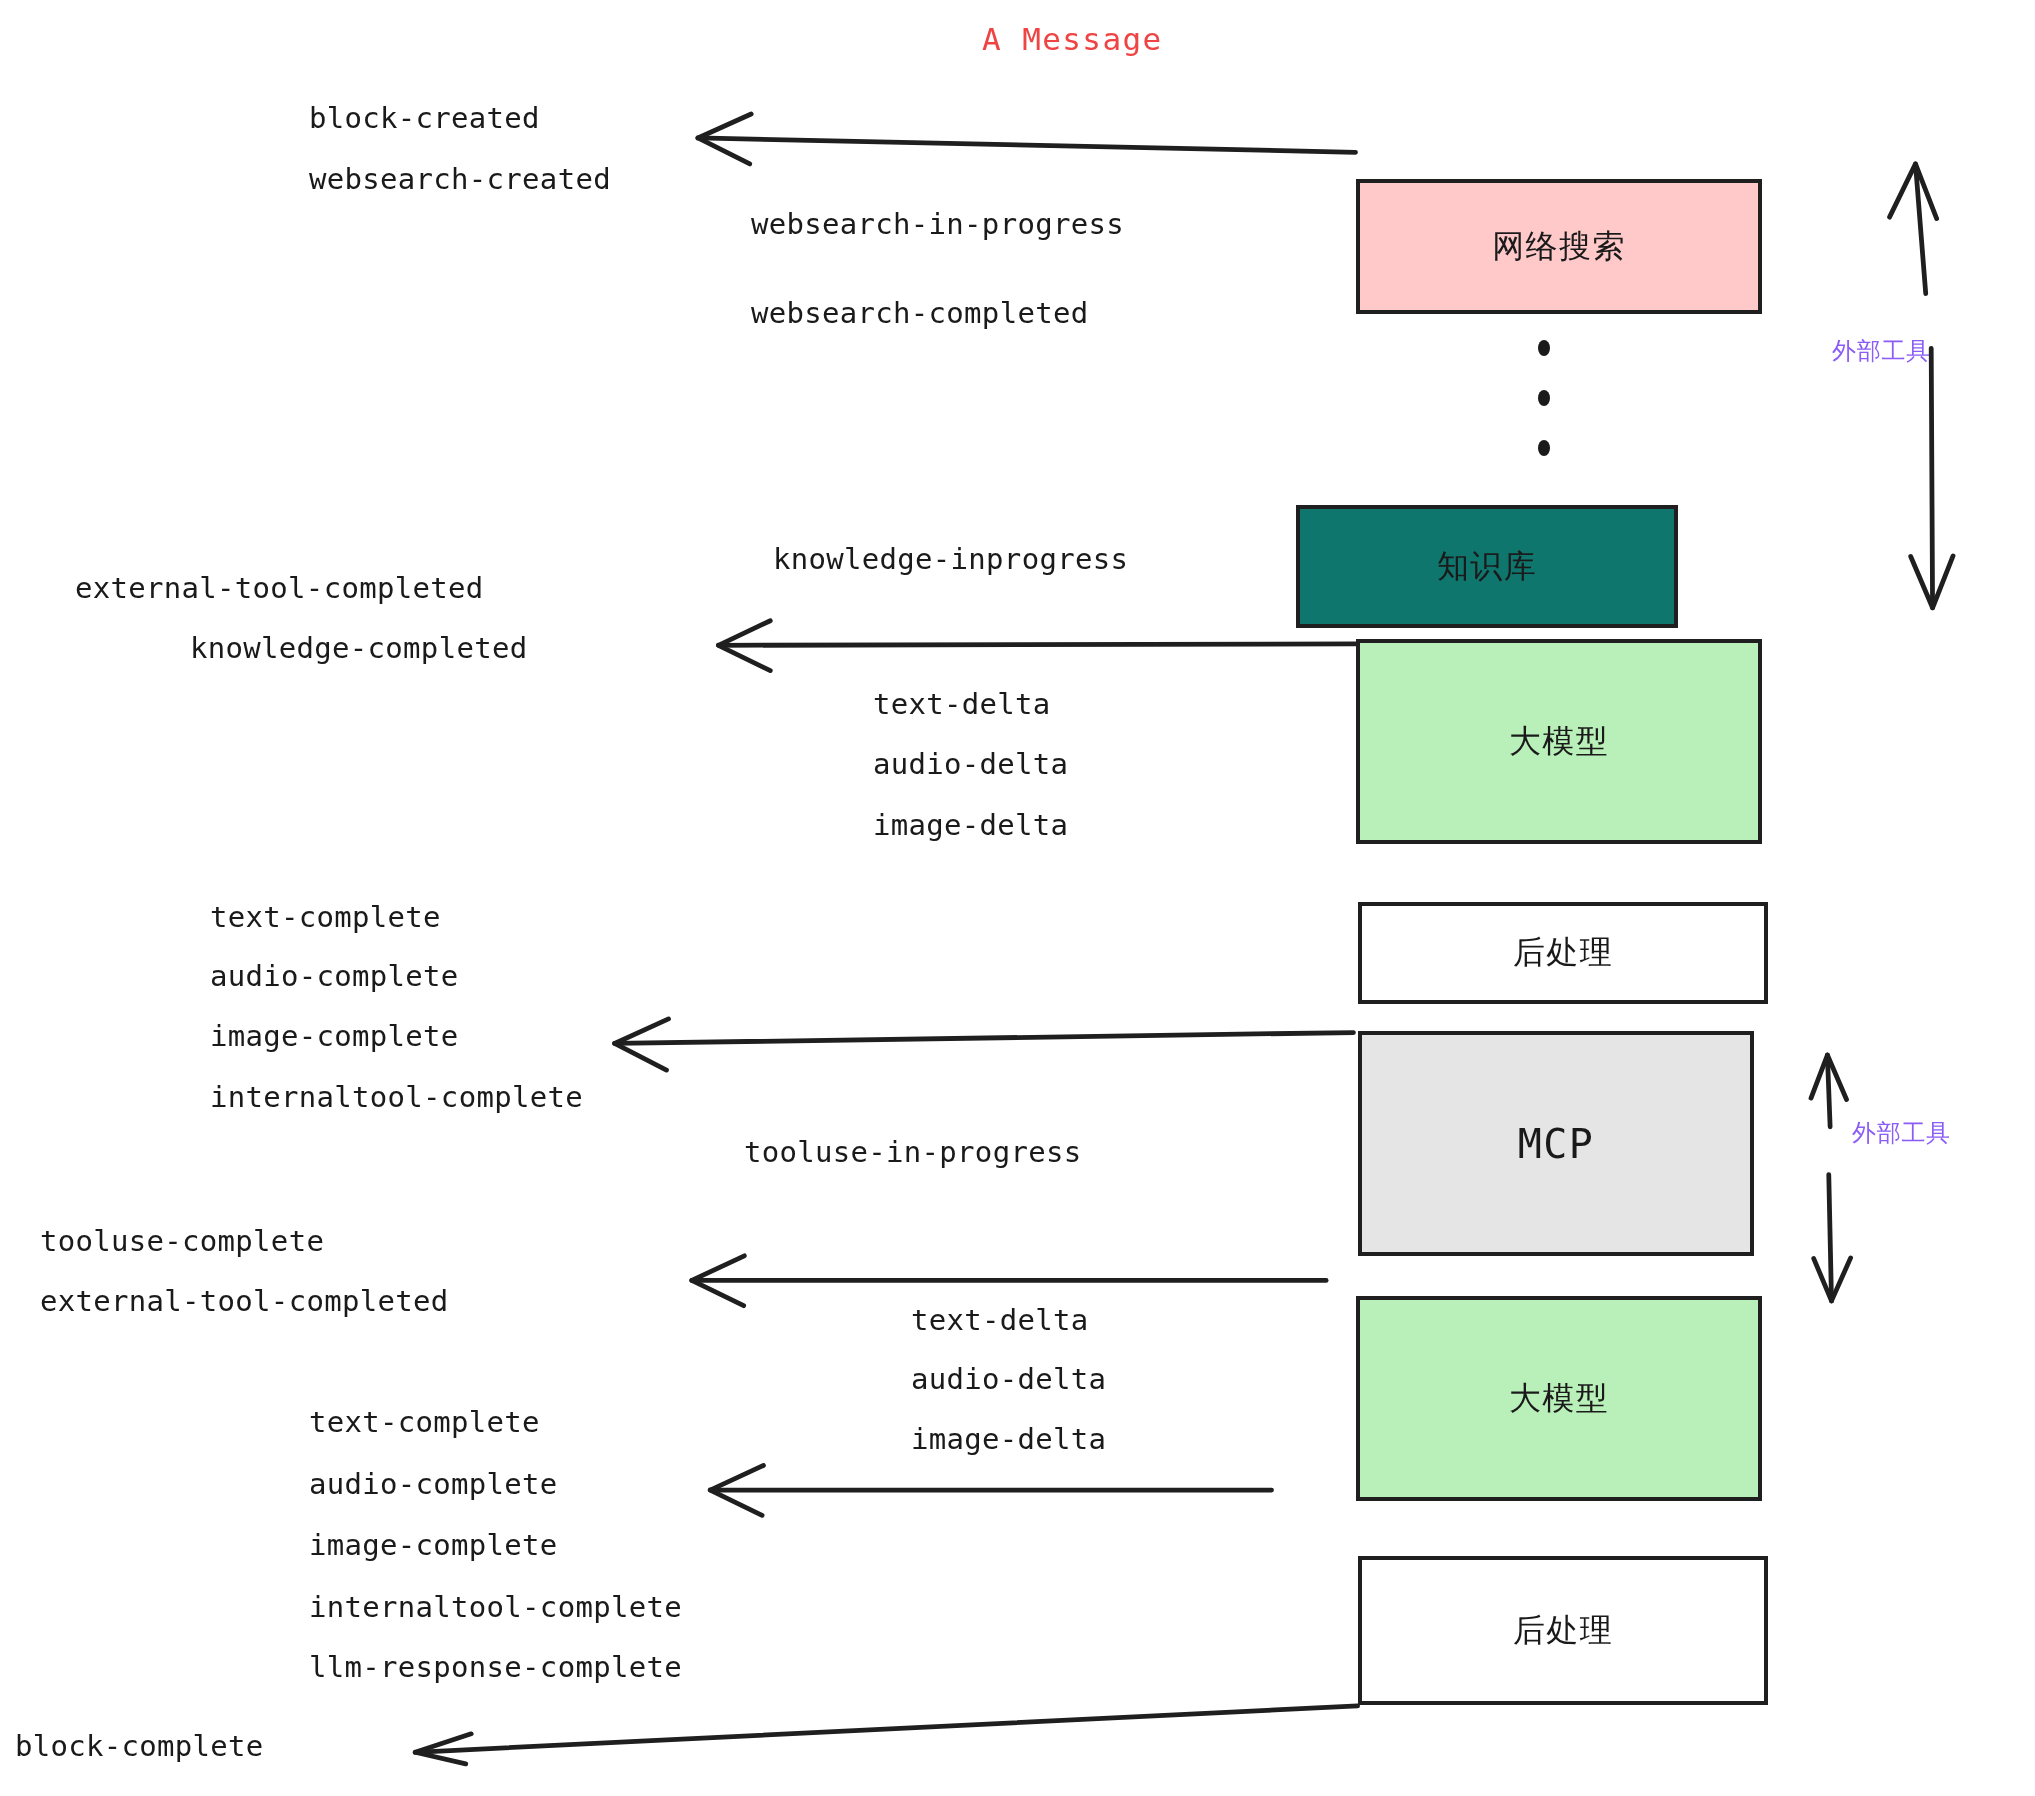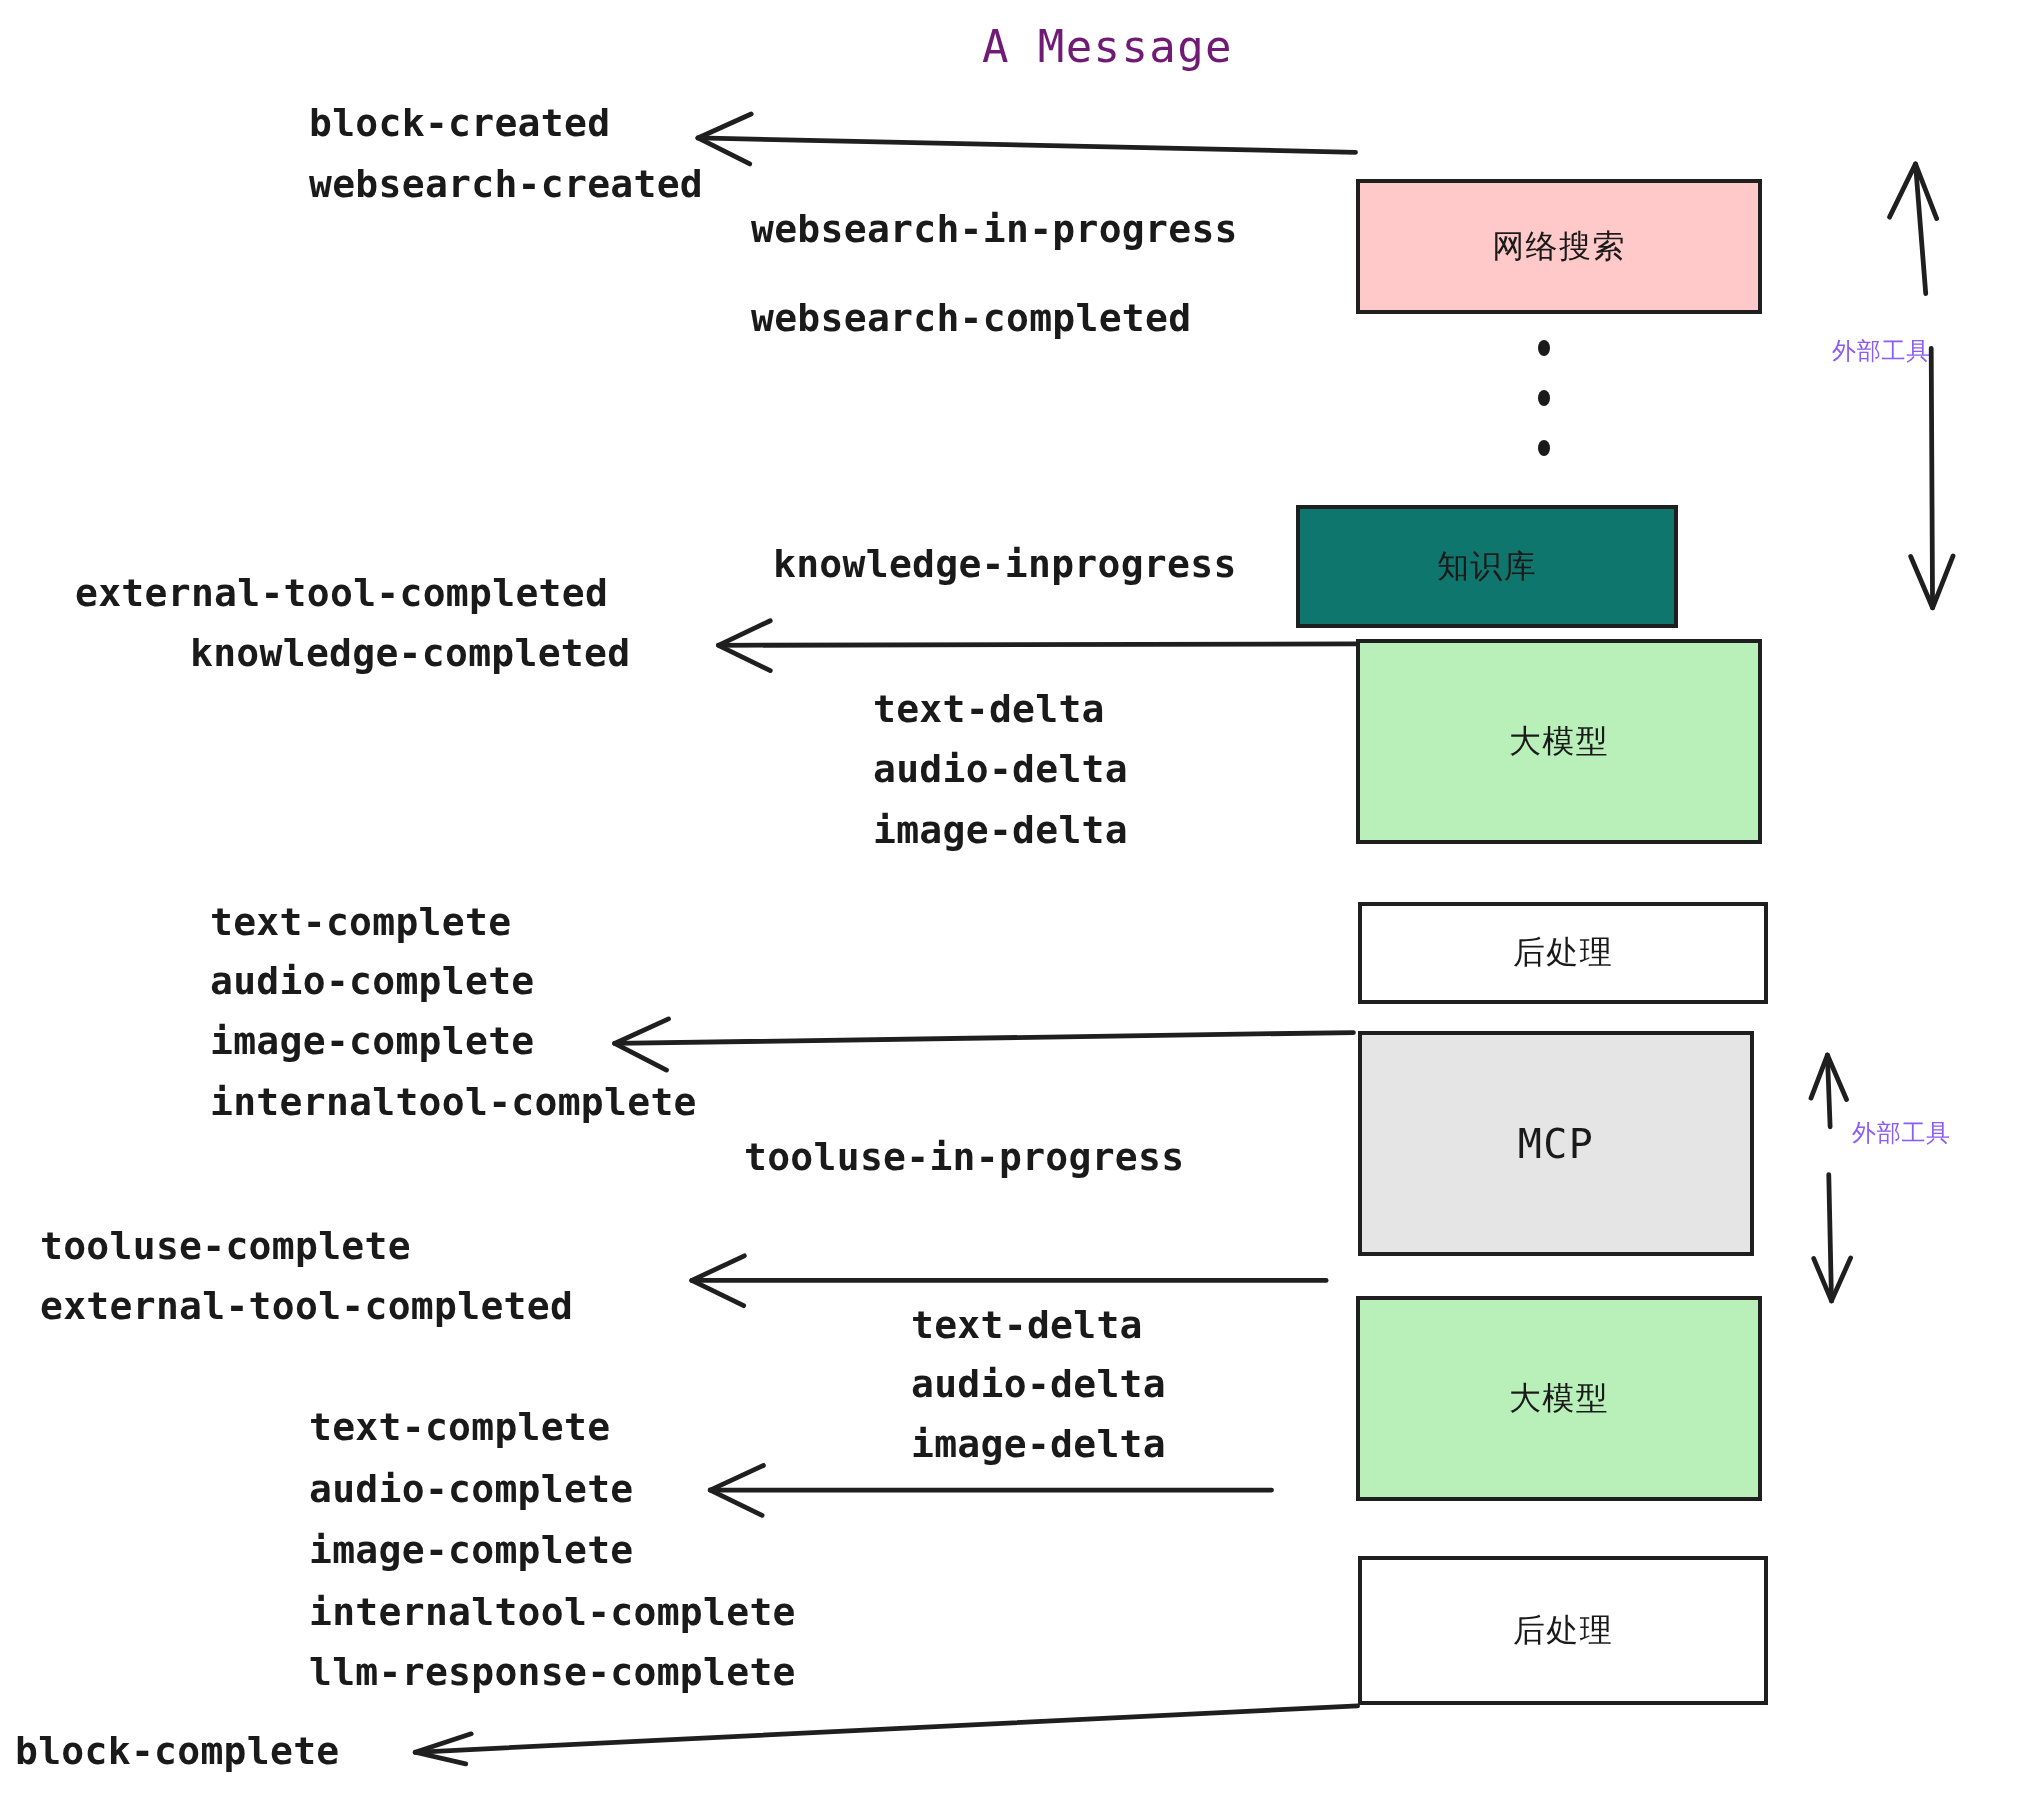--- a/index.html
+++ b/index.html
@@ -11,32 +11,31 @@
     position: relative;
     width: 2035px;
     height: 1796px;
     background: #ffffff;
     font-family: "DejaVu Sans Mono", "Liberation Mono", monospace;
     overflow: hidden;
   }
   .evt {
     position: absolute;
     font-family: "DejaVu Sans Mono", "Liberation Mono", monospace;
-    font-size: 38px;
+    font-size: 29px;
     color: #1a1a1a;
     white-space: nowrap;
     letter-spacing: 0.3px;
     line-height: 1;
-    font-weight: bold;
   }
   .title {
     position: absolute;
     font-family: "DejaVu Sans Mono", "Liberation Mono", monospace;
-    font-size: 44px;
-    color: #701a75;
+    font-size: 31px;
+    color: #ef4444;
     white-space: nowrap;
     letter-spacing: 1.4px;
   }
   .node {
     position: absolute;
     box-sizing: border-box;
     border: 4.1px solid #1f1f1f;
     display: flex;
     align-items: center;
     justify-content: center;

